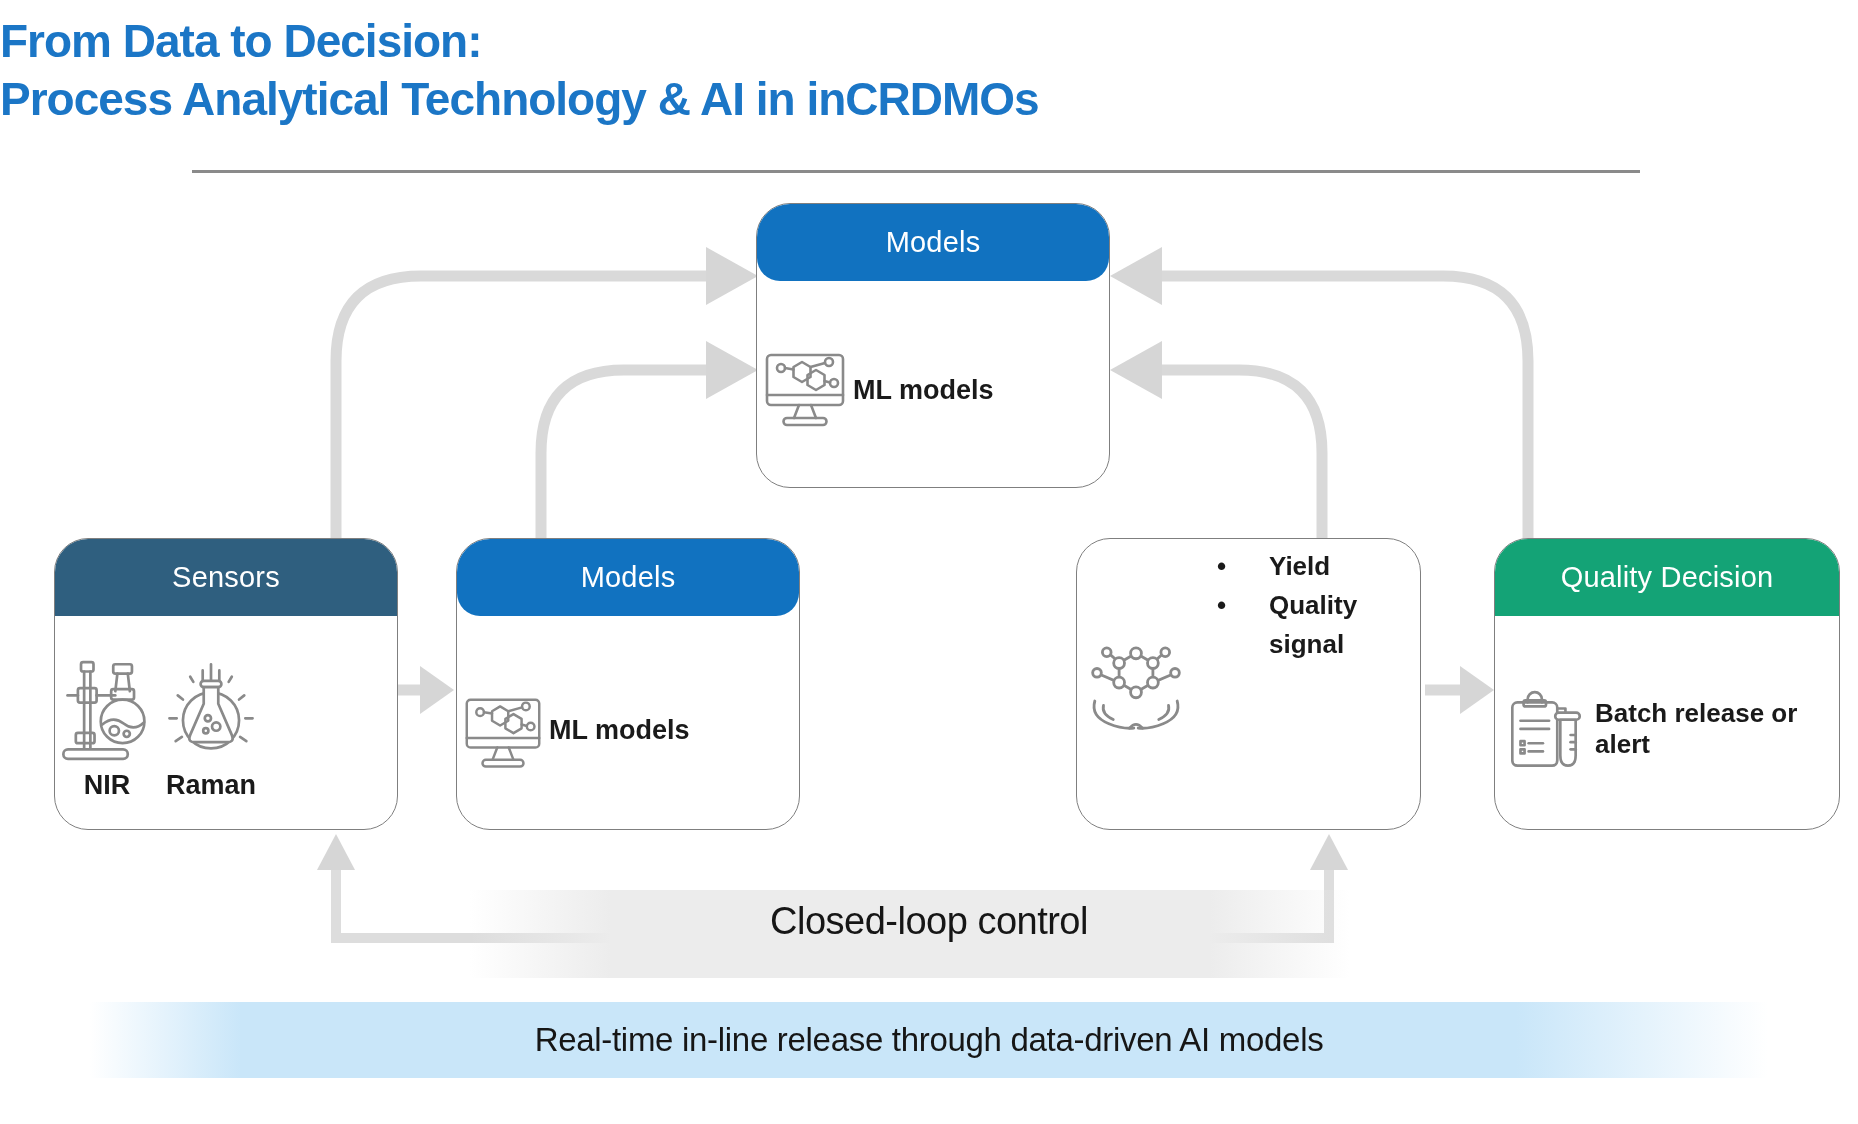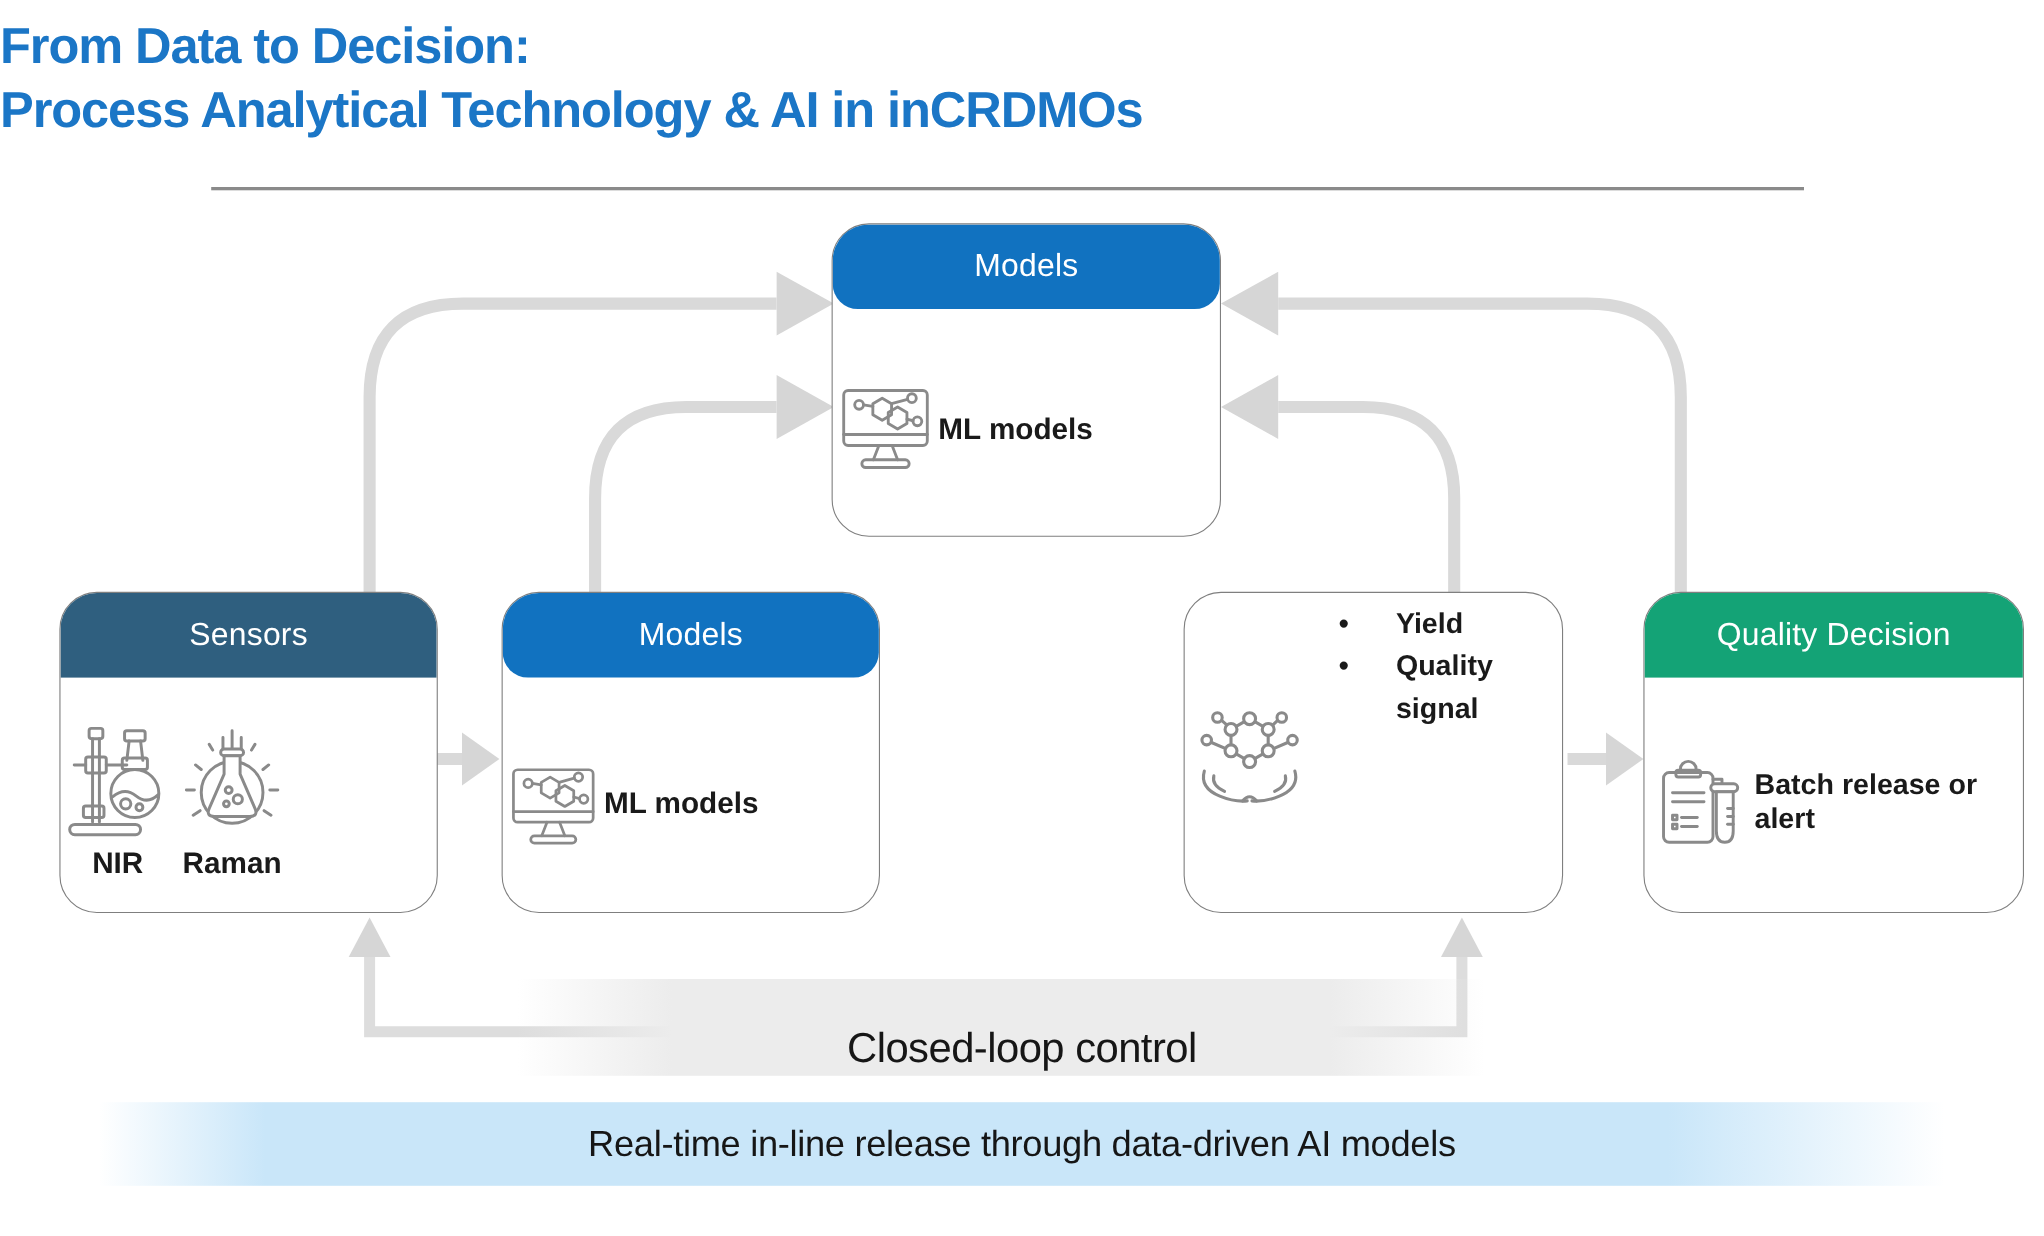--- a/index.html
+++ b/index.html
@@ -44,21 +44,21 @@
   .fig{display:flex;flex-direction:column;align-items:center;}
   .fig .box-label{margin-top:6px;}
   .pred-icon{margin-top:8px;}
   .pred-list{list-style:none;margin:8px 0 0 0;padding:0 0 0 16px;align-self:stretch;}
   .pred-list li{display:flex;font-size:26px;line-height:39px;}
   .pred-list li::before{content:"\2022";width:52px;flex:0 0 52px;text-align:left;padding-left:6px;}
   .b-quality .icon{margin-top:20px;}
   .b-quality .box-label{margin-top:12px;font-size:26px;}
   .loop-band{position:absolute;left:470px;top:890px;width:880px;height:88px;
     background:linear-gradient(90deg,rgba(236,236,236,0) 0%,#ececec 16%,#ececec 84%,rgba(236,236,236,0) 100%);}
-  .loop-label{position:absolute;left:0;top:932px;width:100%;text-align:center;
+  .loop-label{position:absolute;left:0;top:900px;width:100%;text-align:center;
     font-size:38px;letter-spacing:-.5px;color:#161616;}
   .banner{position:absolute;left:90px;top:1002px;width:1678px;height:76px;
     background:linear-gradient(90deg,rgba(201,230,249,0) 0%,var(--banner-blue) 9%,var(--banner-blue) 85%,rgba(201,230,249,0) 100%);
     display:flex;align-items:center;justify-content:center;}
   .banner span{font-size:33px;color:#161616;letter-spacing:-.3px;}
 </style>
 </head>
 <body>
 
 <div class="page">

